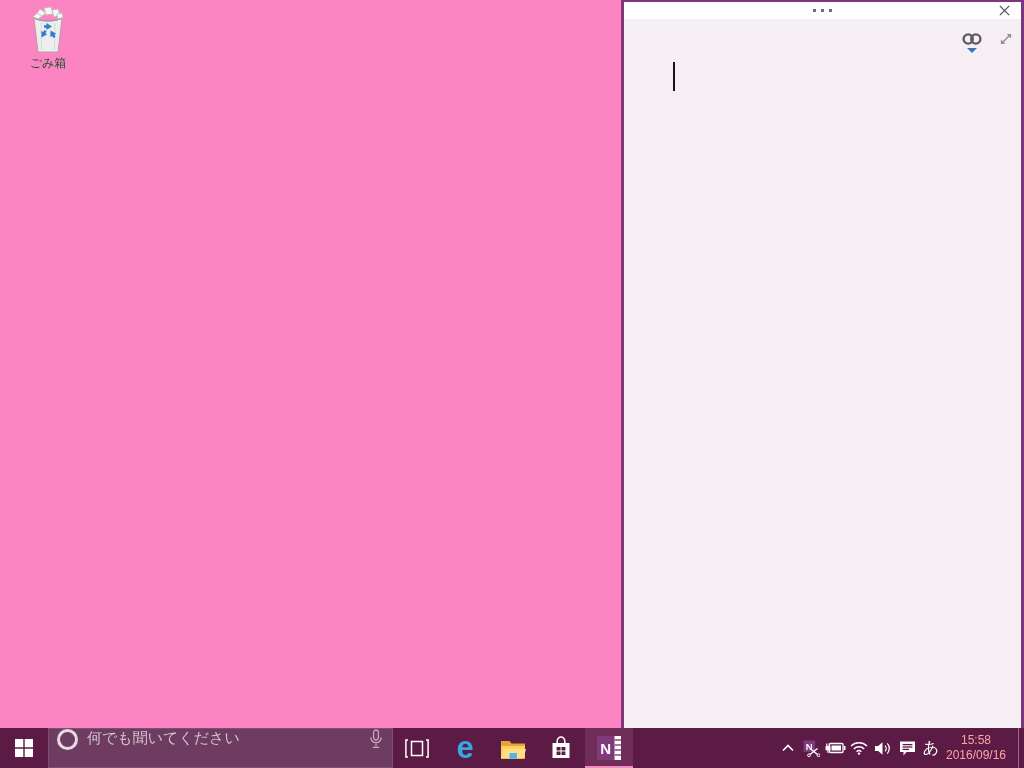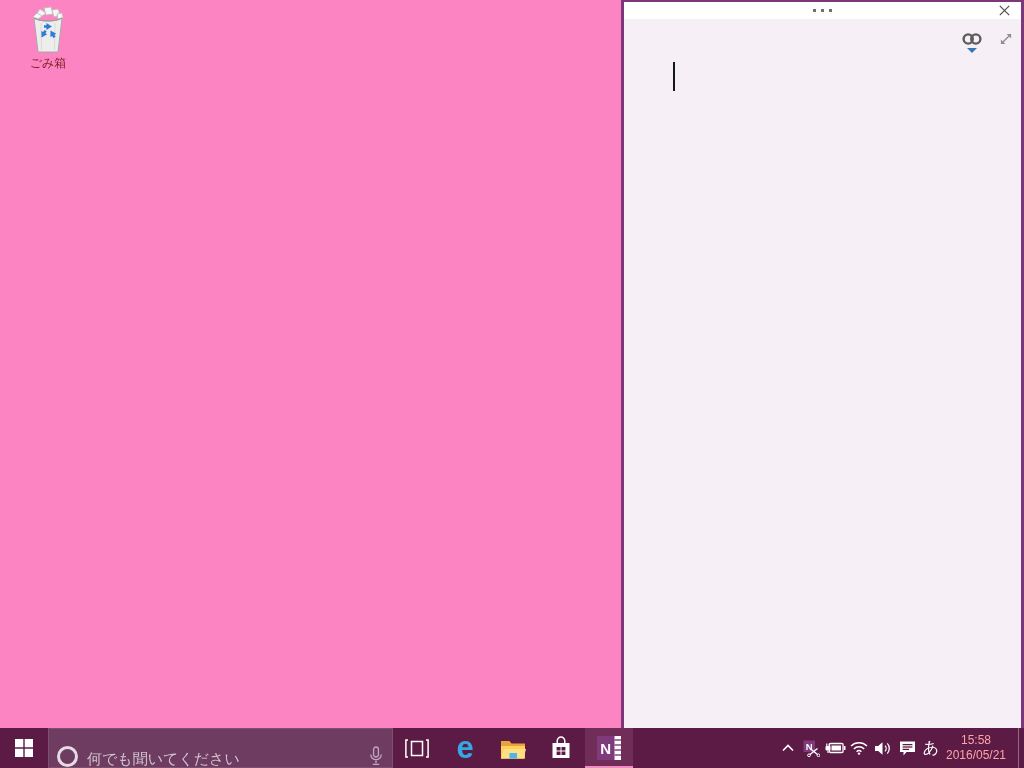--- a/index.html
+++ b/index.html
@@ -5,21 +5,21 @@
   * { margin:0; padding:0; box-sizing:border-box; }
   html,body { width:1024px; height:768px; overflow:hidden; cursor:default;
               font-family:"Liberation Sans","DejaVu Sans",sans-serif; }
   button { background:transparent; border:none; font-family:inherit; padding:0; cursor:pointer; }
 
   
   .desktop { position:absolute; inset:0; background:#fd84c3; }
 
   .recycle-bin { position:absolute; left:8px; top:6px; width:80px;
                  display:flex; flex-direction:column; align-items:center; }
-  .recycle-bin .label { margin-top:2px; font-size:12px; color:#7f1d1d; line-height:14px; }
+  .recycle-bin .label { margin-top:2px; font-size:12px; color:#14532d; line-height:14px; }
 
   
   .note-window { position:absolute; left:621px; top:0; width:403px; height:728px;
                  background:#f7eff6; border:3px solid #7b3779;
                  border-top-width:2px; border-bottom:none; }
   .note-titlebar { height:17px; background:#ffffff; position:relative;
                    display:flex; align-items:center; justify-content:center; }
   .dots { display:flex; gap:5px; padding:5px 12px; }
   .dots i { width:3px; height:3px; background:#6e6e6e; display:block; }
   .close-btn { position:absolute; right:4px; top:0; height:17px; width:26px;
@@ -31,21 +31,21 @@
                  border-left:5px solid transparent; border-right:5px solid transparent;
                  border-top:5px solid #3a75b5; }
   .caret { position:absolute; left:49px; top:43px; width:2px; height:29px; background:#161616; }
   .note-text { position:absolute; left:53px; top:46px; font-size:17px; color:#201020; }
 
   
   .taskbar { position:absolute; left:0; top:728px; width:1024px; height:40px;
              background:#5b1b45; display:flex; align-items:stretch; z-index:5; }
   .start-btn { width:48px; display:flex; align-items:center; justify-content:center; }
   .search-box { width:345px; background:#6e3c60; border:1px solid #7f4e71;
-                display:flex; align-items:flex-end; padding:0 9px 0 8px; gap:9px; }
+                display:flex; align-items:flex-start; padding:0 9px 0 8px; gap:9px; }
   .cortana-ring { width:21px; height:21px; border-radius:50%; border:3px solid #e6dae4; flex:none; }
   .search-input { flex:1; min-width:0; background:transparent; border:none; outline:none;
                   color:#e2d7e2; font-size:15px; font-family:inherit; }
   .search-input::placeholder { color:#d3c5d1; opacity:1; }
   .tb-btn { width:48px; display:flex; align-items:center; justify-content:center; position:relative; }
   .tb-btn.active { background:#6f2d57; }
   .tb-btn.active::after { content:""; position:absolute; left:0; right:0; bottom:0;
                           height:2px; background:#f28cc0; }
   .edge-e { color:#37a7e2; font-size:31px; font-weight:bold; line-height:28px; }
 
@@ -260,20 +260,20 @@
             <line x1="3.6" y1="7" x2="13.4" y2="7"></line>
             <line x1="3.6" y1="9.4" x2="10" y2="9.4"></line>
           </g>
         </svg>
       </button>
 
       <button class="w24 ime-btn">あ</button>
 
       <button class="clock">
         <span>15:58</span>
-        <span>2016/05/21</span>
+        <span>2016/09/16</span>
       </button>
 
       <div class="show-desktop"></div>
     </div>
   </div>
 
 </div>
 
 </body></html>

